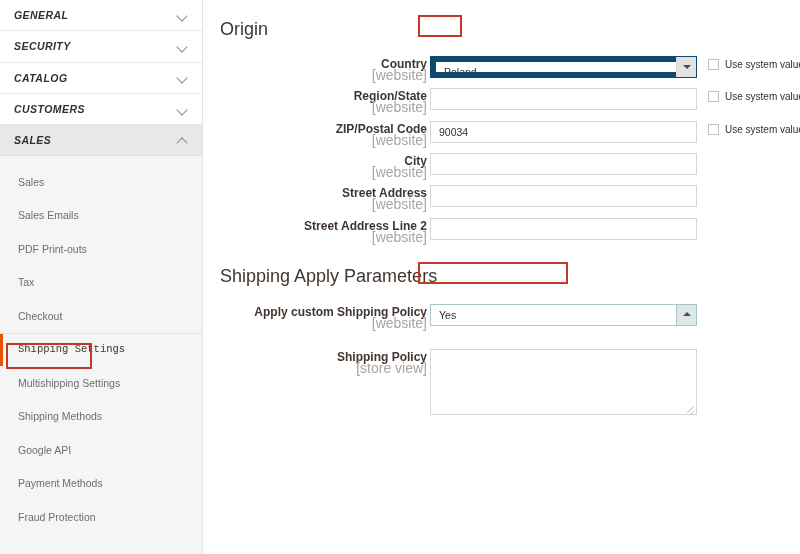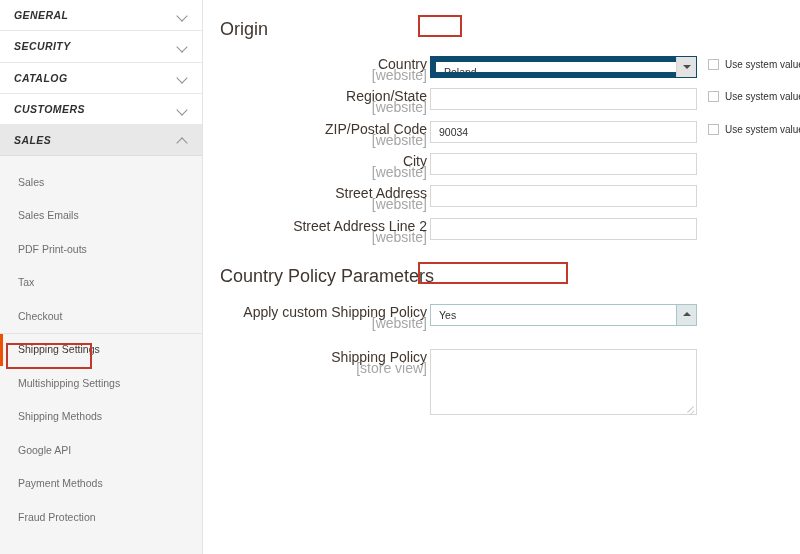--- a/index.html
+++ b/index.html
@@ -78,20 +78,21 @@
     display: flex;
     align-items: center;
     padding-left: 18px;
     font-size: 10.5px;
     color: #6e6e6e;
     cursor: pointer;
     white-space: nowrap;
   }
   .sub-item.highlighted {
     color: #41362f;
+    font-family: Liberation Mono, monospace;
   }
   .sub-item.highlighted::before {
     content: "";
     position: absolute;
     left: 0; top: 0; bottom: 0;
     width: 3px;
     background: #eb5202;
   }
   .sub-sep {
     position: absolute;
@@ -143,22 +144,22 @@
   }
   .flabel {
     position: absolute;
     left: 0; top: 0;
     width: 224px;
     text-align: right;
     padding-top: 2px;
   }
   .flabel .ltext {
     display: block;
-    font-size: 14px;
-    font-weight: normal;
+    font-size: 12px;
+    font-weight: bold;
     color: #41362f;
     line-height: 12px;
     white-space: nowrap;
   }
   .flabel .lscope {
     display: block;
     font-size: 14px;
     color: #a6a6a6;
     line-height: 11px;
     white-space: nowrap;
@@ -404,21 +405,21 @@
         </div>
         <div class="frow" style="top: 217.5px;">
           <div class="flabel">
             <span class="ltext">Street Address Line 2</span>
             <span class="lscope">[website]</span>
           </div>
           <div class="fctl"><input type="text" class="txtfield" placeholder="" style=""></div>
         </div>
       </div>
 
-    <div class="section-title" id="title-spp">Country Policy Parameters</div>
+    <div class="section-title" id="title-spp">Shipping Apply Parameters</div>
 
     <div id="spp-rows">
         <div class="frow" style="top: 304px;">
           <div class="flabel">
             <span class="ltext">Apply custom Shipping Policy</span>
             <span class="lscope">[website]</span>
           </div>
           <div class="fctl">
             <div class="selwrap focused">
               <div class="selbox">Yes</div>

